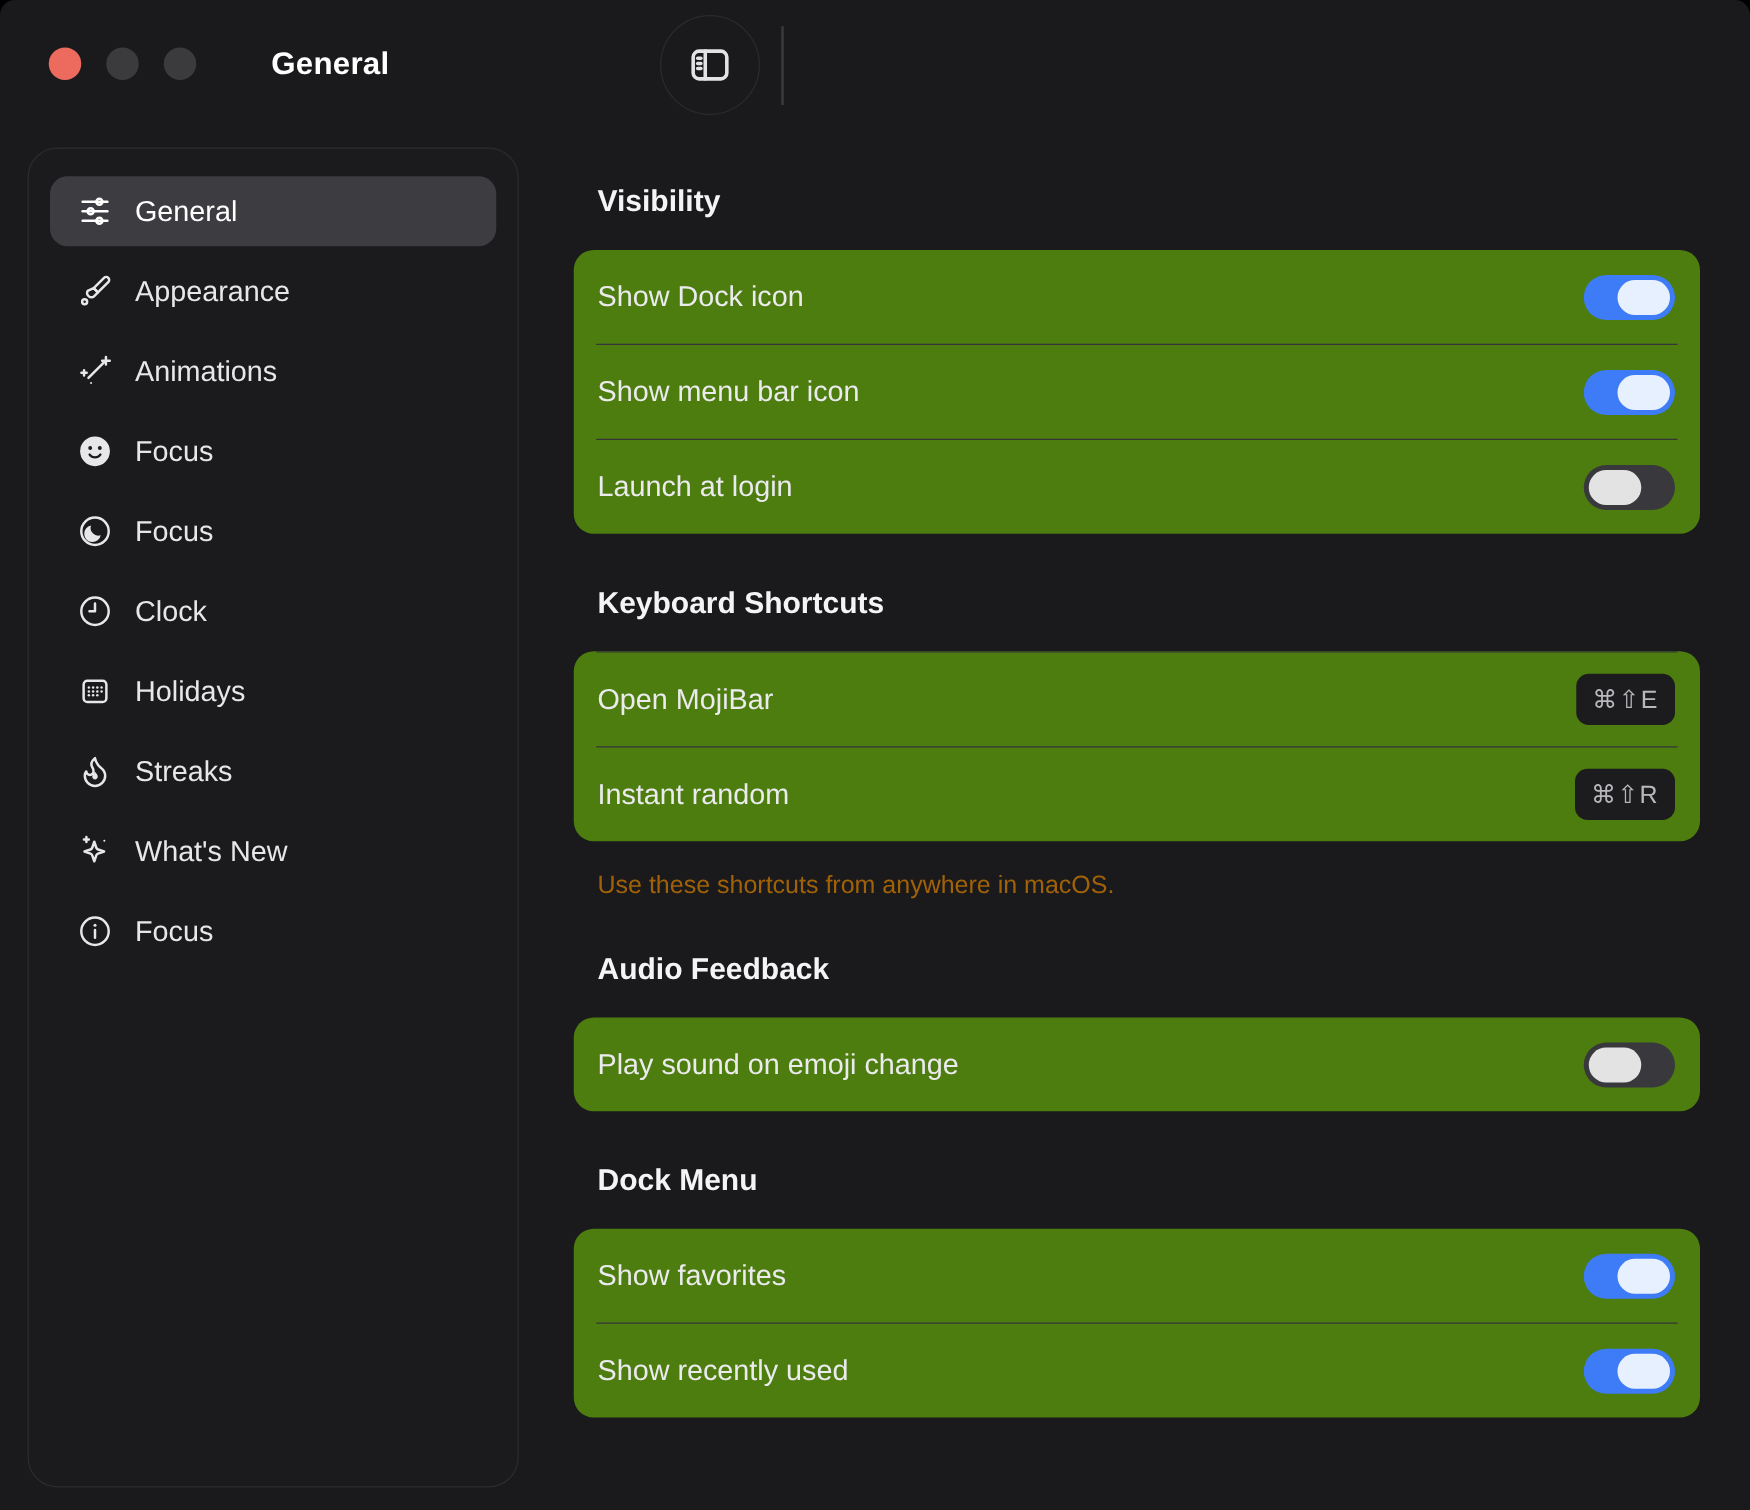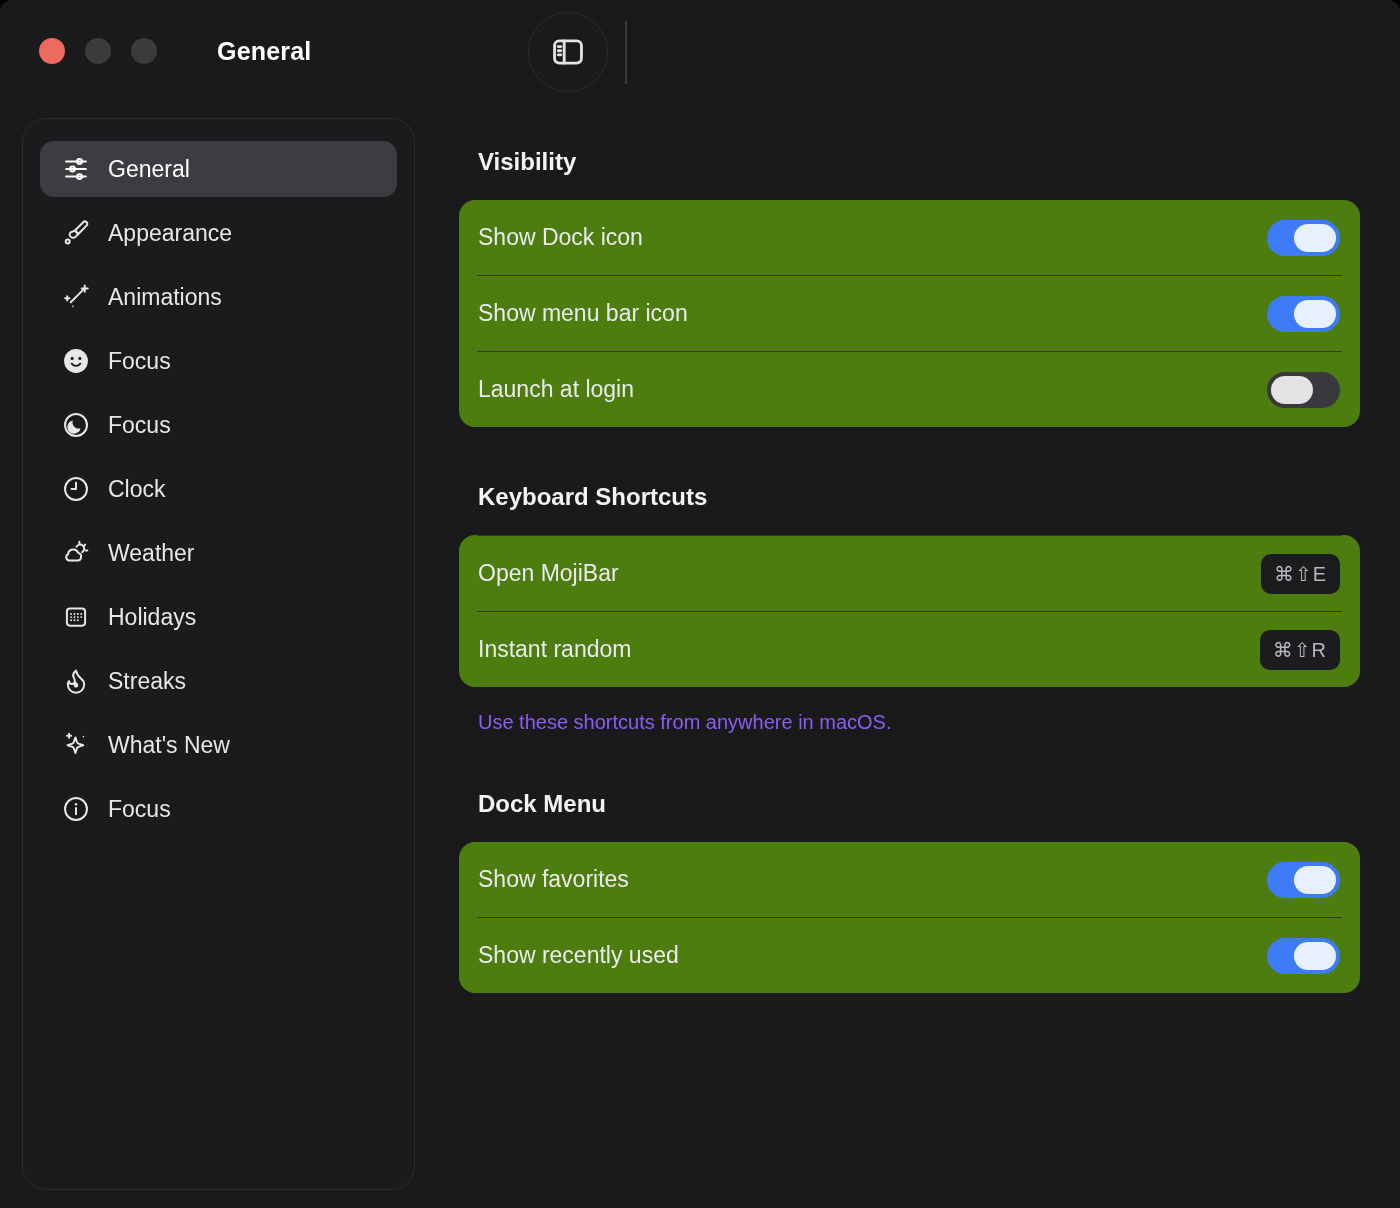--- a/index.html
+++ b/index.html
@@ -47,28 +47,28 @@
     color:#e7e7e9; font-size:23px; cursor:default;
   }
   .side-item.selected { background:#3d3d41; color:#ffffff; }
   .side-icon { width:28px; height:28px; margin-right:18px; display:flex; align-items:center; justify-content:center; flex:none; }
   .side-label { white-space:nowrap; }
   
   .content { position:absolute; left:459px; top:104px; width:901px; }
   .section-title {
     margin:44px 0 24px 19px; font-size:24px; font-weight:700; color:#f4f4f6;
   }
-  .section + .section .section-title { margin-top:56px; }
+  .section + .section .section-title { margin-top:42px; }
   .card { background:#4d7c0f; border-radius:16px; overflow:hidden; }
   .row {
     height:75px; display:flex; align-items:center; justify-content:space-between;
     padding:0 20px 0 19px; font-size:23px; color:#ebebed;
   }
   .divider { height:1px; background:#35353a; margin:0 18px 0 18px; }
-  .footnote { margin:24px 0 0 19px; font-size:20px; color:#8b5cf6; }
+  .footnote { margin:24px 0 0 19px; font-size:20px; color:#a16207; }
   
   .toggle { position:relative; width:73px; height:36px; border-radius:18px; flex:none; cursor:pointer; }
   .toggle.on  { background:var(--accent, #3d7cf6); }
   .toggle.off { background:#39393d; }
   .knob { position:absolute; top:4px; width:42px; height:28px; border-radius:14px; }
   .toggle.on  .knob { right:4px; background:#e7f0fe; }
   .toggle.off .knob { left:4px;  background:#e3e3e3; }
   
   .badge {
     background:#1c1c1f; color:#b7b7bc; border-radius:10px;
@@ -162,30 +162,20 @@
             <svg viewBox="0 0 24 24" width="28" height="28" fill="none" stroke="currentColor" stroke-width="1.7" stroke-linecap="round" stroke-linejoin="round">
               <circle cx="12" cy="12" r="9.4"></circle>
               <path d="M12 6.6V12H8.2"></path>
             </svg>
           </span>
           <span class="side-label">Clock</span>
         </div>
         <div class="side-item">
           <span class="side-icon">
             <svg viewBox="0 0 24 24" width="28" height="28" fill="none" stroke="currentColor" stroke-width="1.7" stroke-linecap="round" stroke-linejoin="round">
-              <path d="M14.9 3.9V2.4M18.8 5.9l1.1-1.1M20.2 9.8h1.5"></path>
-              <path d="M12.4 6.7a3.5 3.5 0 1 1 4.9 4.6"></path>
-              <path d="M5.9 18.4h7.3a3.3 3.3 0 0 0 .7-6.5 4.5 4.5 0 0 0-8.7 1.1 2.9 2.9 0 0 0 .7 5.4z"></path>
-            </svg>
-          </span>
-          <span class="side-label">Weather</span>
-        </div>
-        <div class="side-item">
-          <span class="side-icon">
-            <svg viewBox="0 0 24 24" width="28" height="28" fill="none" stroke="currentColor" stroke-width="1.7" stroke-linecap="round" stroke-linejoin="round">
               <rect x="4.2" y="4.8" width="15.6" height="14.6" rx="2.6"></rect>
               <g fill="currentColor" stroke="none">
                 <circle cx="7.8" cy="9.4" r=".85"></circle>
                 <circle cx="10.7" cy="9.4" r=".85"></circle>
                 <circle cx="13.6" cy="9.4" r=".85"></circle>
                 <circle cx="16.5" cy="9.4" r=".85"></circle>
                 <circle cx="7.8" cy="12.1" r=".85"></circle>
                 <circle cx="10.7" cy="12.1" r=".85"></circle>
                 <circle cx="13.6" cy="12.1" r=".85"></circle>
                 <circle cx="16.5" cy="12.1" r=".85"></circle>
@@ -265,20 +255,31 @@
           </div>
           <div class="divider"></div>
           <div class="row">
             <span>Instant random</span>
             <span class="badge">⌘⇧R</span>
           </div>
         </div>
         <p class="footnote">Use these shortcuts from anywhere in macOS.</p>
       </section>
       <section class="section">
+        <h2 class="section-title">Audio Feedback</h2>
+        <div class="card">
+          <div class="row">
+            <span>Play sound on emoji change</span>
+            <div class="toggle off" role="switch" aria-checked="false">
+              <span class="knob"></span>
+            </div>
+          </div>
+        </div>
+      </section>
+      <section class="section">
         <h2 class="section-title">Dock Menu</h2>
         <div class="card">
           <div class="row">
             <span>Show favorites</span>
             <div class="toggle on" role="switch" aria-checked="true">
               <span class="knob"></span>
             </div>
           </div>
           <div class="divider"></div>
           <div class="row">

